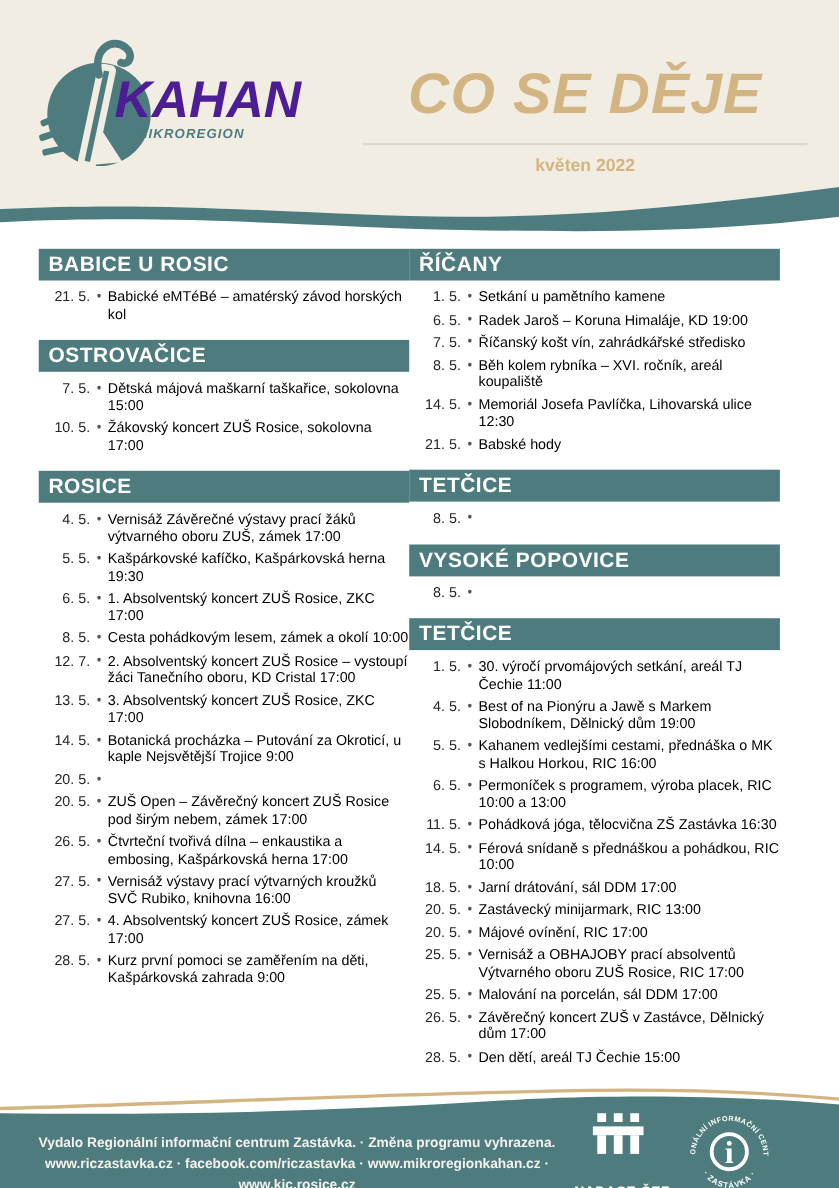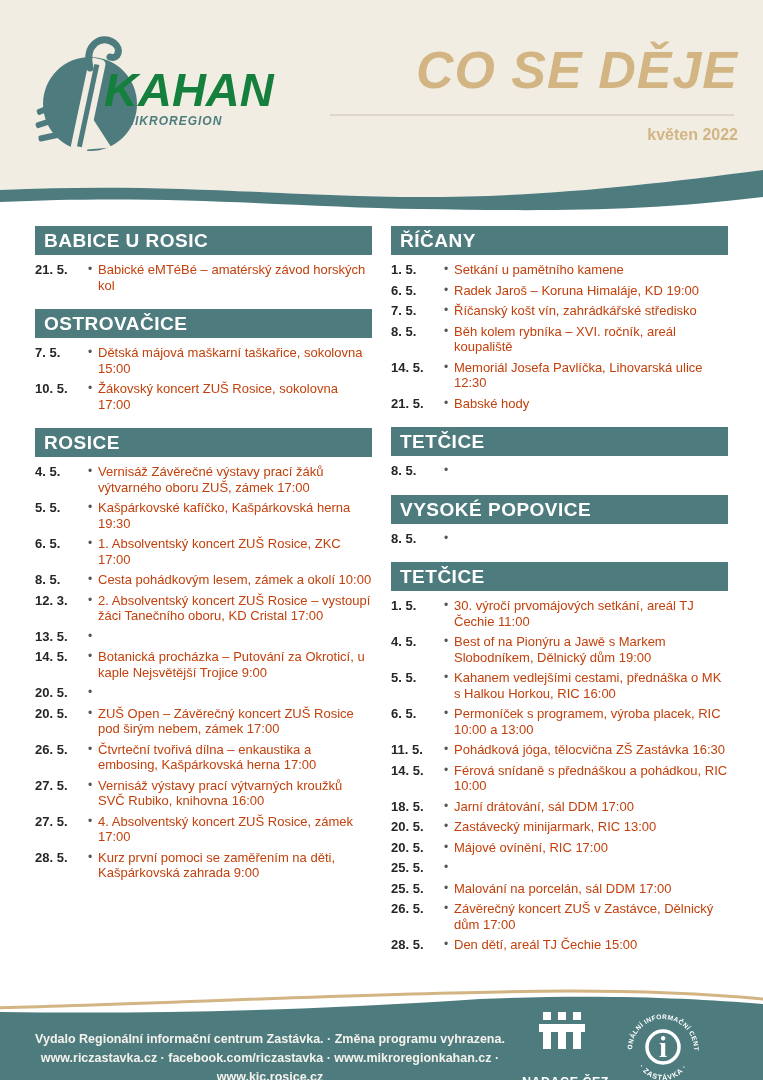--- a/index.html
+++ b/index.html
@@ -6,53 +6,53 @@
   html,body { width:763px; height:1080px; }
   body {
     position:relative; width:763px; height:1080px; overflow:hidden;
     background:#ffffff; font-family:"Liberation Sans", sans-serif;
   }
   
   .hdr-svg { position:absolute; top:0; left:0; }
   .logo-svg { position:absolute; top:24px; left:28px; }
   .logo-kahan {
     position:absolute; left:104px; top:62px; font-size:47px; font-weight:bold;
-    font-style:italic; color:#15803d; letter-spacing:0px; white-space:nowrap;
+    font-style:italic; color:#4c1d95; letter-spacing:0px; white-space:nowrap;
   }
   .logo-mikro {
     position:absolute; left:124px; top:114px; font-size:12px; font-weight:bold;
     font-style:italic; color:#4e7c7e; letter-spacing:1px; white-space:nowrap;
   }
-  .hdr-right { position:absolute; left:326px; top:40px; width:412px; text-align:right; }
+  .hdr-right { position:absolute; left:326px; top:56px; width:412px; text-align:center; }
   .hdr-title {
     font-size:52px; font-weight:bold; font-style:italic; color:#d2b583;
     letter-spacing:1px; white-space:nowrap;
   }
   .hdr-rule { margin:14px 4px 0 4px; border-top:2px solid #ddd8cb; }
   .hdr-sub { margin-top:10px; font-size:16px; font-weight:bold; color:#d2b583; }
   
   .main {
     position:absolute; top:226px; left:35px; width:693px; height:775px;
-    display:flex; gap:19px; overflow:hidden;
+    display:flex; overflow:hidden;
   }
   .col { width:337px; }
   .section { margin-bottom:16px; }
   .sec-bar {
     background:#4e7c7e; color:#ffffff; height:29px; line-height:29px;
     font-size:19px; font-weight:bold; padding-left:9px; letter-spacing:0.5px;
     white-space:nowrap;
   }
   .events { margin-top:7px; }
   .event {
     display:grid; grid-template-columns:47px 16px 1fr; margin-bottom:5px;
     font-size:13px; line-height:15.5px;
   }
-  .ev-date { font-weight:bold; color:#262626; white-space:nowrap; }
+  .ev-date { font-weight:normal; color:#262626; text-align:right; white-space:nowrap; }
   .ev-bullet { color:#555555; text-align:center; font-size:12px; }
-  .ev-text { color:#c2410c; }
+  .ev-text { color:#000000; }
   
   .ftr-svg { position:absolute; left:0; top:985px; }
   .ftr-text {
     position:absolute; left:10px; top:1030px; width:520px; text-align:center;
     color:#f4f2ec; font-size:12.5px; font-weight:bold; line-height:19px;
   }
   .nadace { position:absolute; left:522px; top:1012px; width:80px; text-align:center; }
   .nadace-icon { display:inline-block; }
   .sq-row { display:flex; justify-content:center; gap:7px; margin-bottom:4px; }
   .sq { width:8px; height:8px; background:#ffffff; }
@@ -150,28 +150,29 @@
     <span class="ev-text">1. Absolventský koncert ZUŠ Rosice, ZKC 17:00</span>
   </div>
 
   <div class="event">
     <span class="ev-date">8. 5.</span>
     <span class="ev-bullet">•</span>
     <span class="ev-text">Cesta pohádkovým lesem, zámek a okolí 10:00</span>
   </div>
 
   <div class="event">
-    <span class="ev-date">12. 3.</span>
+    <span class="ev-date">12. 7.</span>
     <span class="ev-bullet">•</span>
     <span class="ev-text">2. Absolventský koncert ZUŠ Rosice – vystoupí žáci Tanečního oboru, KD Cristal 17:00</span>
   </div>
 
   <div class="event">
     <span class="ev-date">13. 5.</span>
     <span class="ev-bullet">•</span>
+    <span class="ev-text">3. Absolventský koncert ZUŠ Rosice, ZKC 17:00</span>
   </div>
 
   <div class="event">
     <span class="ev-date">14. 5.</span>
     <span class="ev-bullet">•</span>
     <span class="ev-text">Botanická procházka – Putování za Okroticí, u kaple Nejsvětější Trojice 9:00</span>
   </div>
 
   <div class="event">
     <span class="ev-date">20. 5.</span>
@@ -325,20 +326,21 @@
 
   <div class="event">
     <span class="ev-date">20. 5.</span>
     <span class="ev-bullet">•</span>
     <span class="ev-text">Májové ovínění, RIC 17:00</span>
   </div>
 
   <div class="event">
     <span class="ev-date">25. 5.</span>
     <span class="ev-bullet">•</span>
+    <span class="ev-text">Vernisáž a OBHAJOBY prací absolventů Výtvarného oboru ZUŠ Rosice, RIC 17:00</span>
   </div>
 
   <div class="event">
     <span class="ev-date">25. 5.</span>
     <span class="ev-bullet">•</span>
     <span class="ev-text">Malování na porcelán, sál DDM 17:00</span>
   </div>
 
   <div class="event">
     <span class="ev-date">26. 5.</span>

